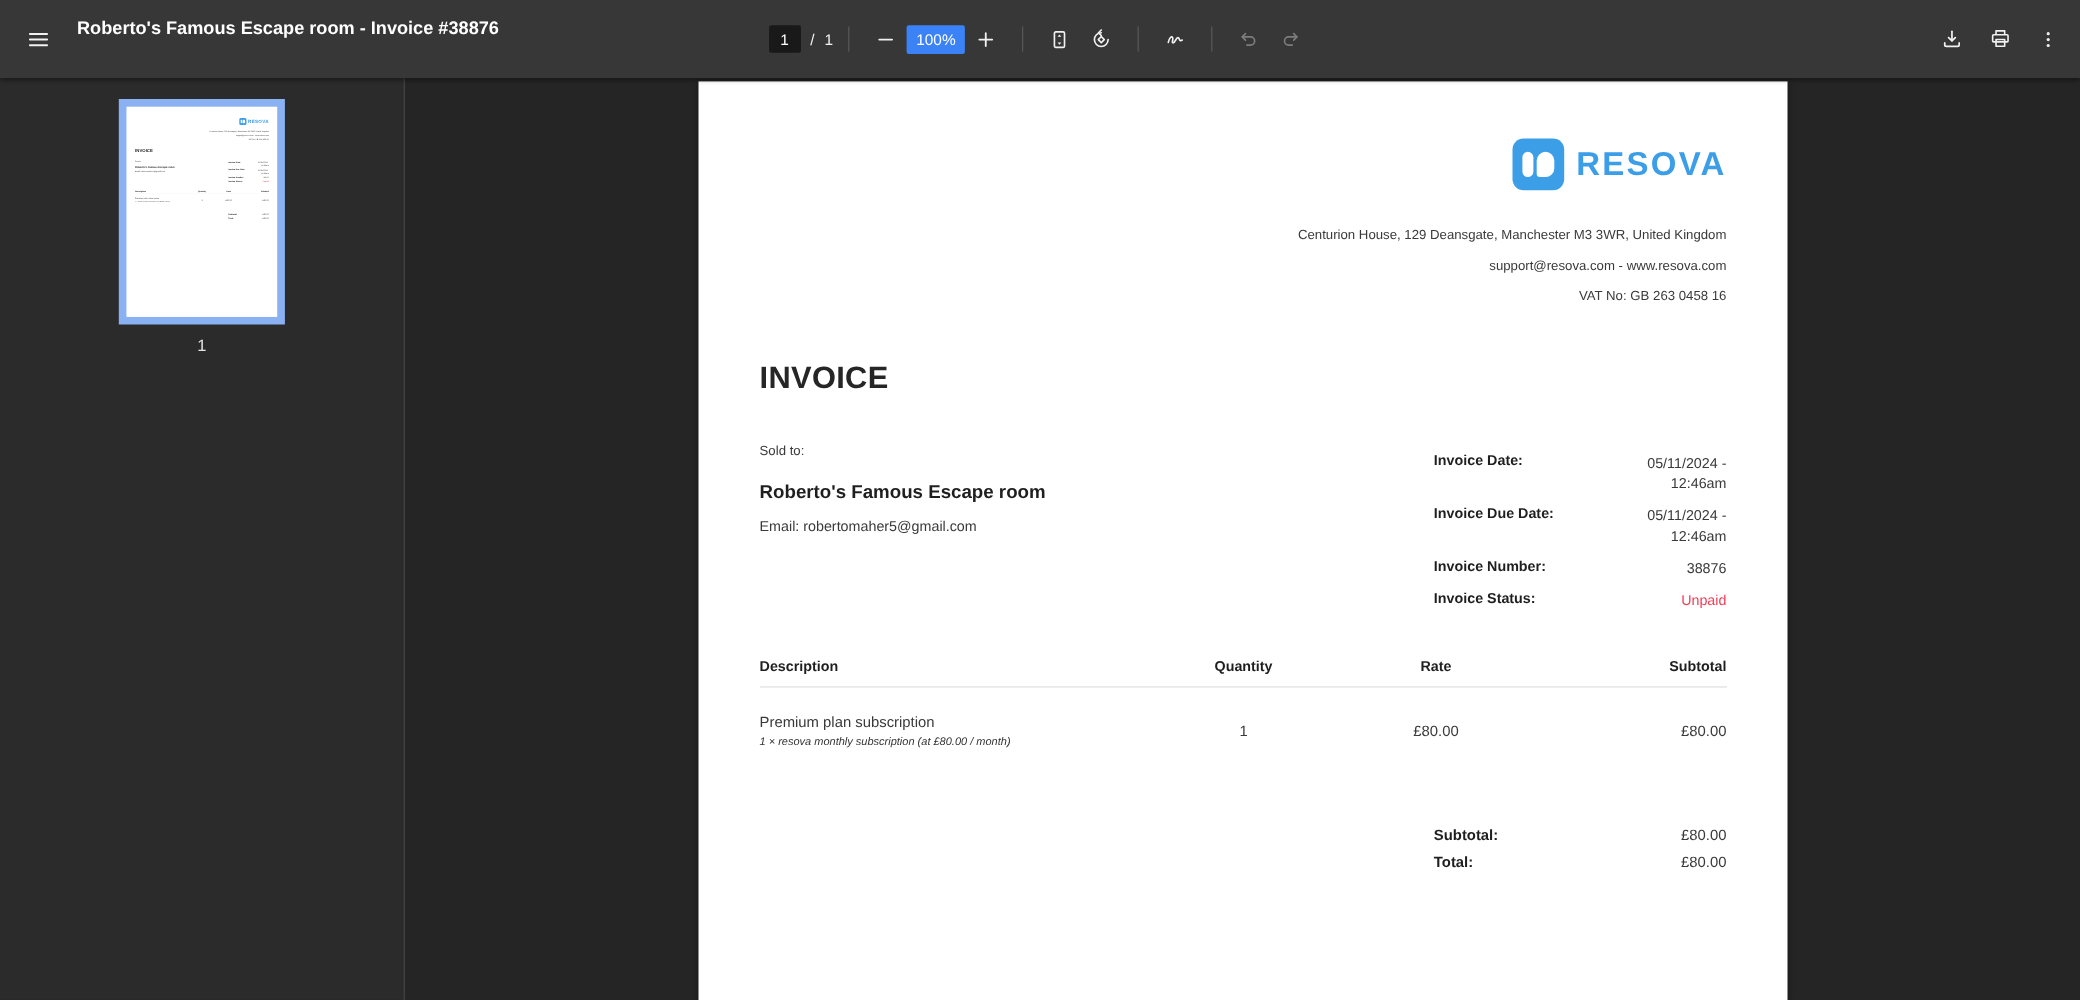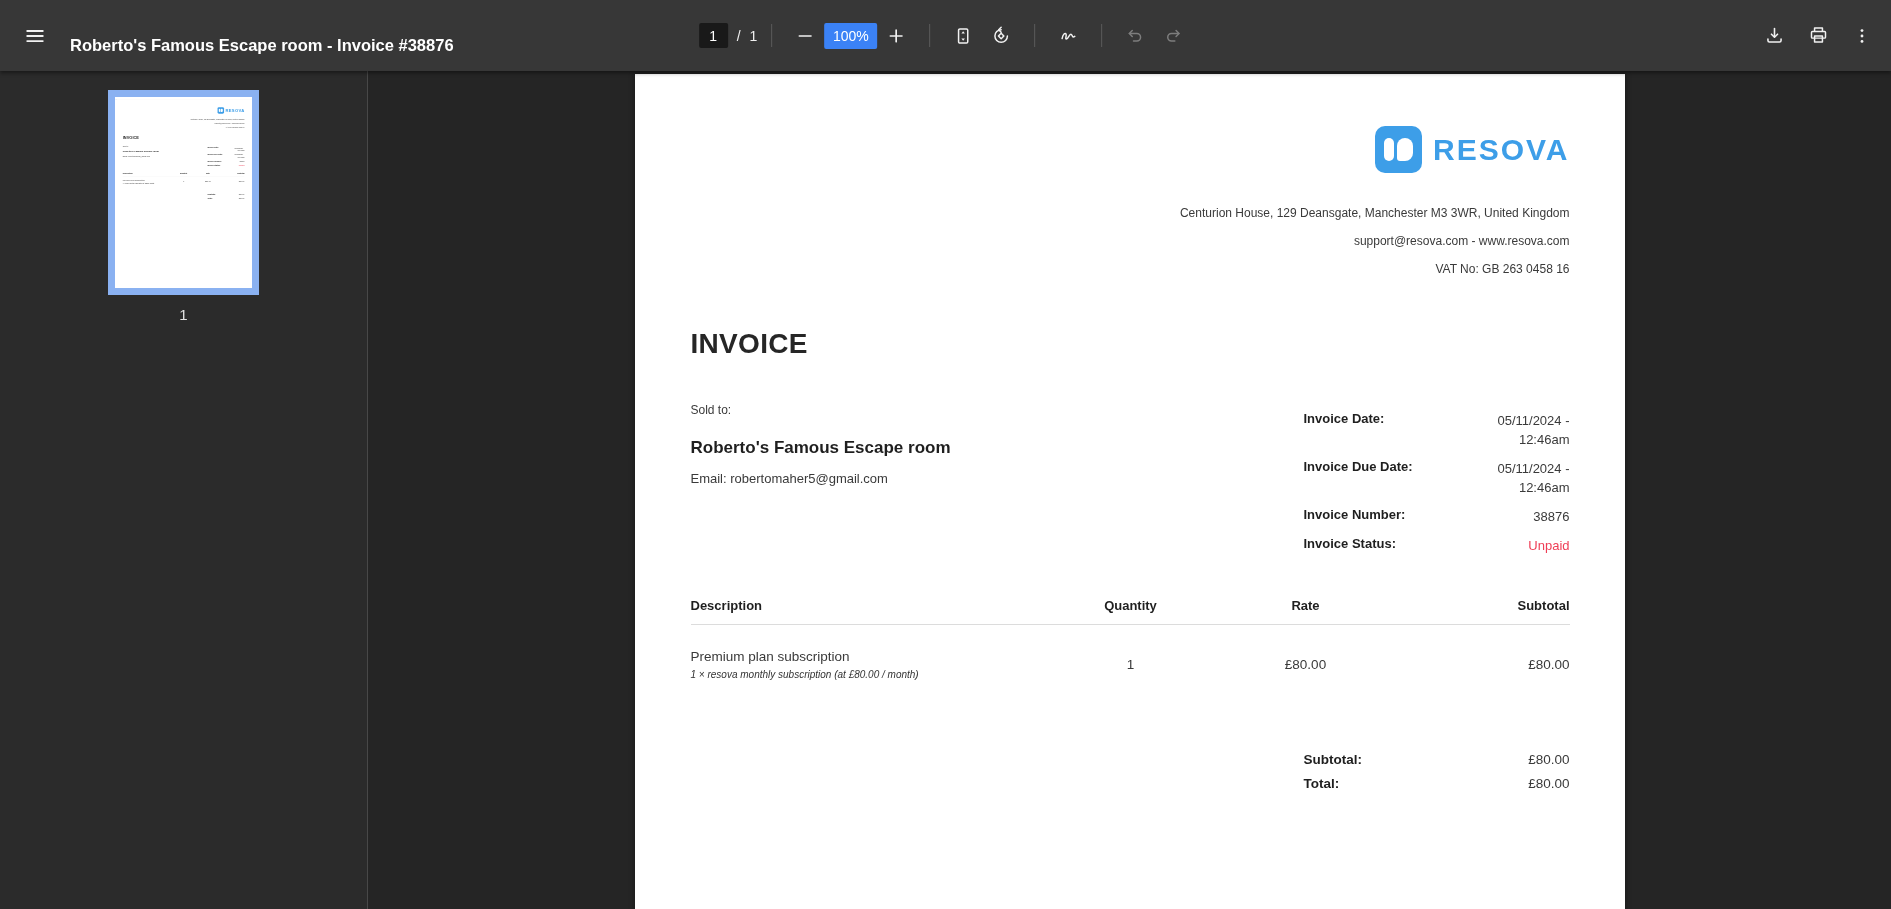--- a/index.html
+++ b/index.html
@@ -2,21 +2,21 @@
 <html><head>
 <meta charset="utf-8">
 <style>
   * { margin:0; padding:0; box-sizing:border-box; }
   html,body { width:1891px; height:909px; overflow:hidden; background:#252525;
               font-family:"Liberation Sans", sans-serif; }
 
   
   .toolbar { position:relative; height:71px; background:#373737; display:flex;
              align-items:center; box-shadow:0 2px 4px rgba(0,0,0,.45); z-index:5; }
-  .tb-left { display:flex; align-items:flex-end; padding-left:16px; }
+  .tb-left { display:flex; align-items:flex-start; padding-left:16px; }
   .icon-btn { width:38px; height:38px; border:none; background:transparent; border-radius:50%;
               display:flex; align-items:center; justify-content:center; cursor:pointer; padding:0; }
   .icon-btn svg { display:block; }
   .tb-title { color:#ffffff; font-size:16.5px; font-weight:700; margin-left:16px; white-space:nowrap; }
   .tb-center { position:absolute; left:50%; top:0; height:100%; transform:translateX(-50%);
                display:flex; align-items:center; }
   .page-input { width:29px; height:25px; background:#191919; border:none; border-radius:2px;
                 color:#fff; font-size:14px; text-align:center; font-family:"Liberation Sans",sans-serif; }
   .page-sep-text { color:#f1f1f1; font-size:14px; margin:0 9px; }
   .page-total { color:#f1f1f1; font-size:14px; }

